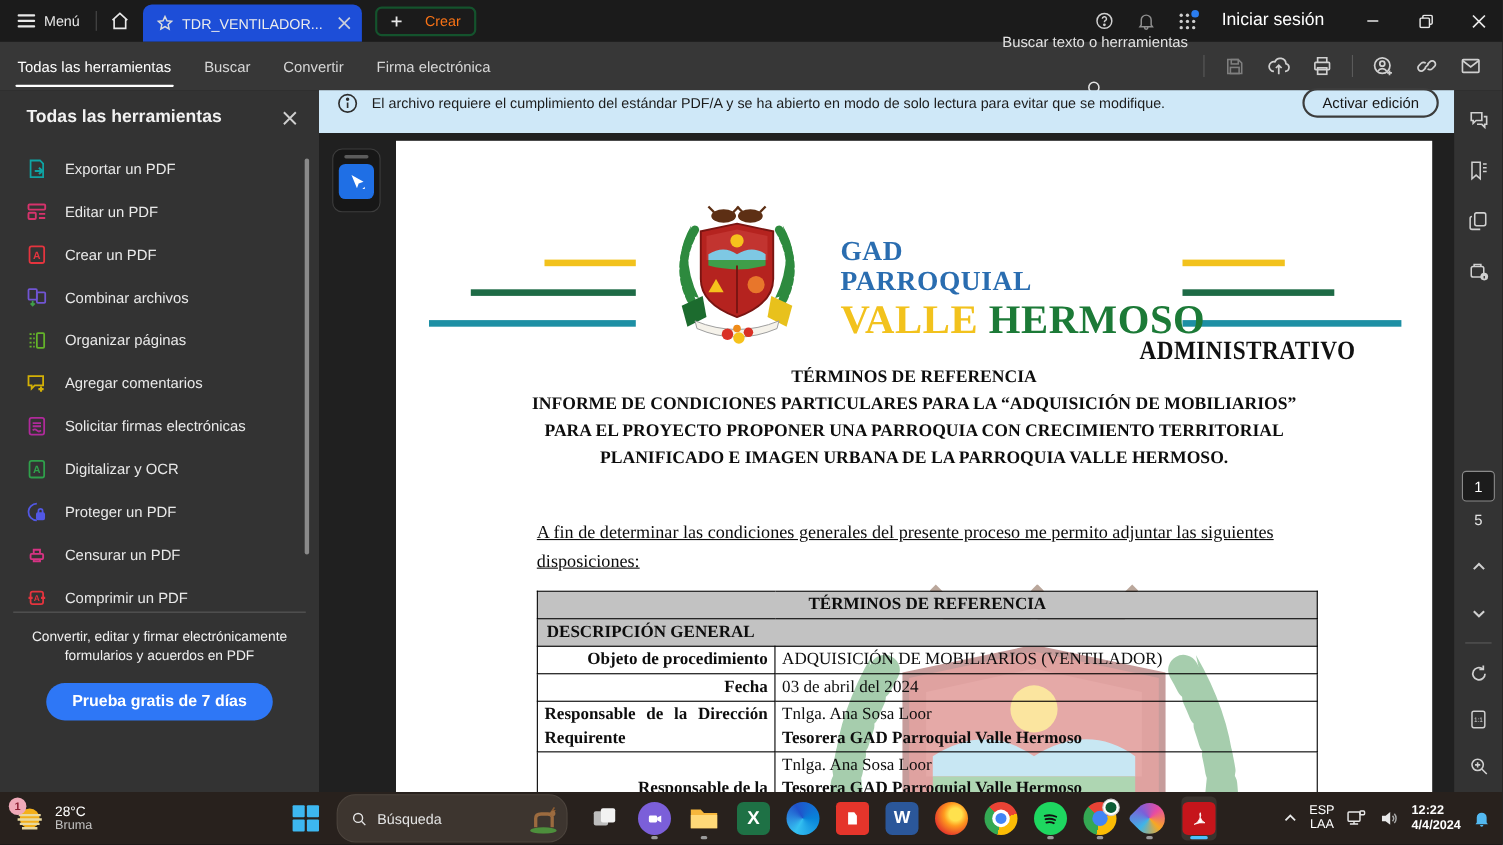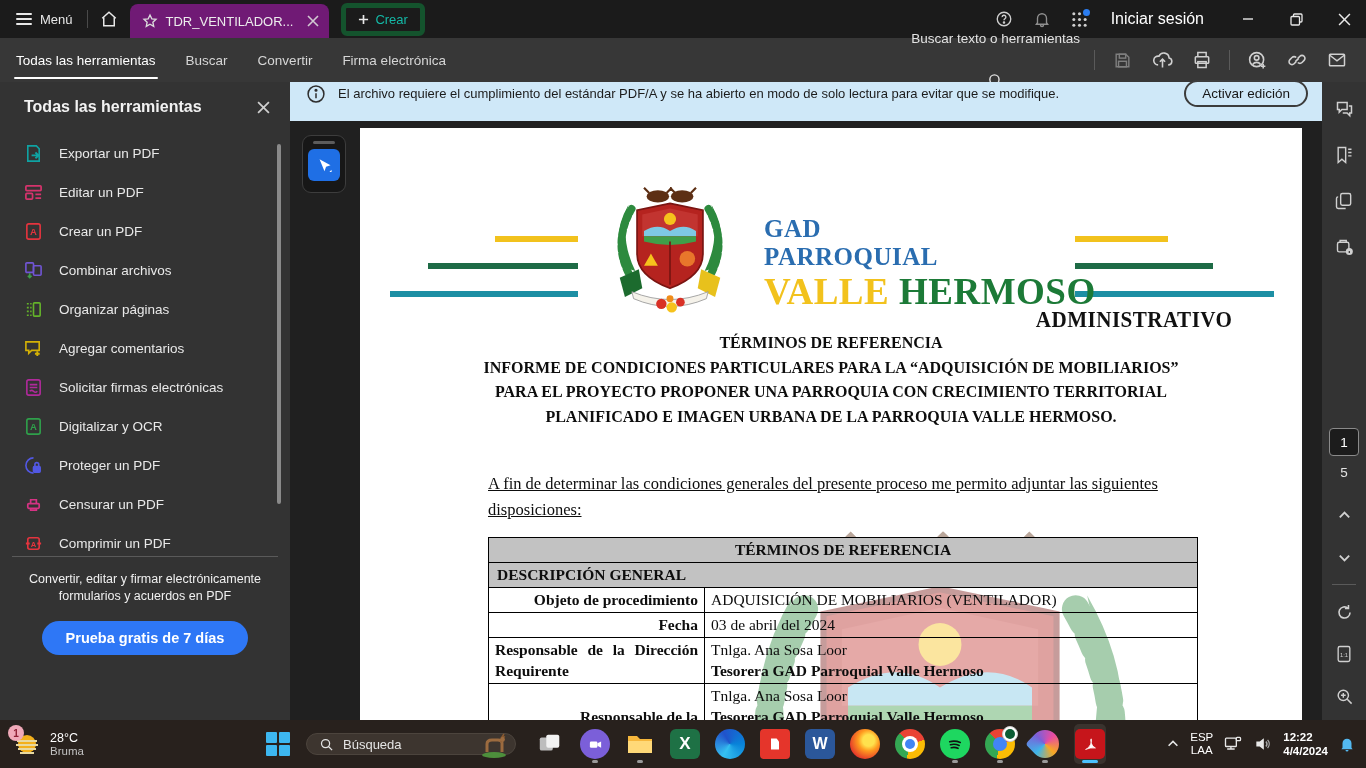--- a/index.html
+++ b/index.html
@@ -8,23 +8,23 @@
   .screen { position:relative; width:1366px; height:768px; background:#1f1f1f; overflow:hidden; }
 
   
   .titlebar { position:absolute; left:0; top:0; width:1366px; height:38px; background:#1b1b1b; display:flex; align-items:center; color:#e8e8e8; }
   .tb-left { display:flex; align-items:center; height:100%; }
   .menu-btn { display:flex; align-items:center; gap:8px; padding:0 14px 0 16px; font-size:13px; color:#e8e8e8; cursor:default; }
   .hamburger { width:16px; height:12px; display:flex; flex-direction:column; justify-content:space-between; }
   .hamburger span { height:2px; background:#e8e8e8; border-radius:1px; }
   .tb-sep { width:1px; height:18px; background:#4a4a4a; }
   .home-btn { padding:0 12px; display:flex; align-items:center; }
-  .doc-tab { display:flex; align-items:center; gap:8px; height:34px; margin-top:4px; padding:0 10px 0 12px; background:#701a75; border-radius:8px 8px 0 0; font-size:13px; color:#ececec; max-width:230px; }
+  .doc-tab { display:flex; align-items:center; gap:8px; height:34px; margin-top:4px; padding:0 10px 0 12px; background:#1d4ed8; border-radius:8px 8px 0 0; font-size:13px; color:#ececec; max-width:230px; }
   .tab-close { margin-left:6px; opacity:.9; display:flex; }
-  .create-btn { display:flex; align-items:center; gap:6px; margin-left:12px; border:5px solid #14532d; border-radius:6px; padding:4px 12px; font-size:13px; color:#14b8a6; }
+  .create-btn { display:flex; align-items:center; gap:20px; margin-left:12px; border:2px solid #14532d; border-radius:6px; padding:4px 12px; font-size:13px; color:#f97316; }
   .tb-right { margin-left:auto; display:flex; align-items:center; gap:4px; height:100%; }
   .tb-icon { width:34px; height:38px; display:flex; align-items:center; justify-content:center; position:relative; }
   .apps-dot { position:absolute; top:9px; right:7px; width:7px; height:7px; border-radius:50%; background:#2b7df0; }
   .signin { font-size:16px; color:#fff; padding:0 18px 0 10px; }
   .win-btn { width:44px; height:38px; display:flex; align-items:center; justify-content:center; }
 
   
   .toolbar { position:absolute; left:0; top:38px; width:1366px; height:44px; background:#373737; display:flex; align-items:center; color:#dcdcdc; }
   .tool-tabs { display:flex; align-items:center; height:100%; padding-left:16px; gap:30px; }
   .tool-tab { font-size:13.5px; color:#d6d6d6; height:100%; display:flex; align-items:center; position:relative; }
@@ -99,21 +99,21 @@
   
   .taskbar { position:absolute; left:0; bottom:0; width:1366px; height:48px; background:#28211d; display:flex; align-items:center; }
   .weather { display:flex; align-items:center; gap:8px; padding-left:12px; width:250px; }
   .weather-icon { position:relative; width:30px; height:30px; }
   .weather-badge { position:absolute; top:-4px; left:-4px; width:16px; height:16px; background:#f0a9b8; color:#8d1f33; border-radius:50%; font-size:10px; font-weight:bold; display:flex; align-items:center; justify-content:center; z-index:2; }
   .weather-temp { font-size:12.5px; color:#fff; }
   .weather-desc { font-size:11.5px; color:#c2c2c2; }
   .start-btn { width:40px; height:40px; display:flex; align-items:center; justify-content:center; margin-left:8px; }
   .win-logo { width:24px; height:24px; display:grid; grid-template-columns:11px 11px; grid-template-rows:11px 11px; gap:2px; }
   .win-logo span { background:#3db7f0; border-radius:1px; }
-  .search-pill { margin-left:8px; width:210px; height:22px; background:#3d352f; border:1px solid #4c443d; border-radius:17px; display:flex; align-items:center; padding:0 4px 0 12px; gap:9px; }
+  .search-pill { margin-left:8px; width:210px; height:44px; background:#3d352f; border:1px solid #4c443d; border-radius:17px; display:flex; align-items:center; padding:0 4px 0 12px; gap:9px; }
   .search-pill .q { font-size:13px; color:#e4e4e4; flex:1; }
   .tb-apps { display:flex; align-items:center; gap:13px; margin-left:18px; }
   .app { position:relative; width:32px; height:40px; display:flex; align-items:center; justify-content:center; }
   .app .ind { position:absolute; bottom:1px; left:50%; transform:translateX(-50%); width:6px; height:3px; border-radius:2px; background:#9a9a9a; }
   .app.active { background:#3a332e; border-radius:5px; }
   .app.active .ind { width:16px; background:#4cc2ff; }
   .sq { width:30px; height:30px; border-radius:6px; display:flex; align-items:center; justify-content:center; font-weight:bold; color:#fff; }
   .tray { margin-left:auto; display:flex; align-items:center; gap:10px; padding-right:10px; color:#fff; }
   .tray-lang { font-size:11.5px; line-height:13px; text-align:center; }
   .tray-clock { font-size:11.5px; line-height:14px; text-align:left;font-weight:bold; }

